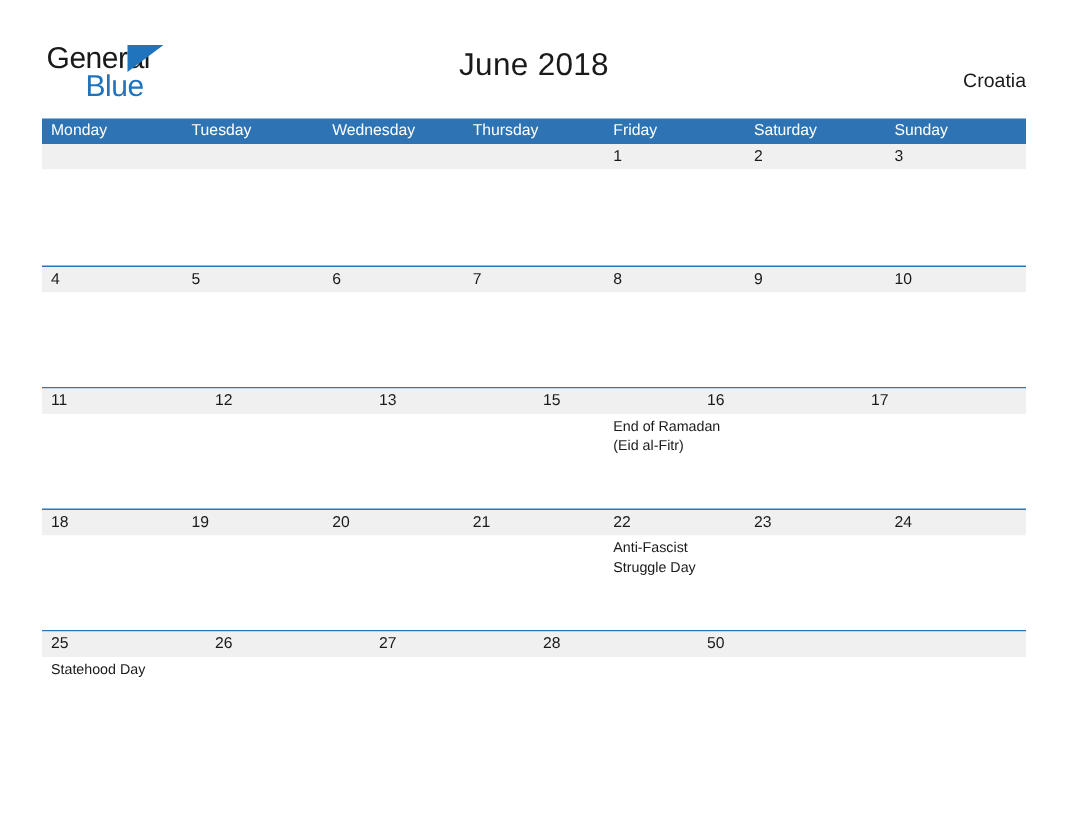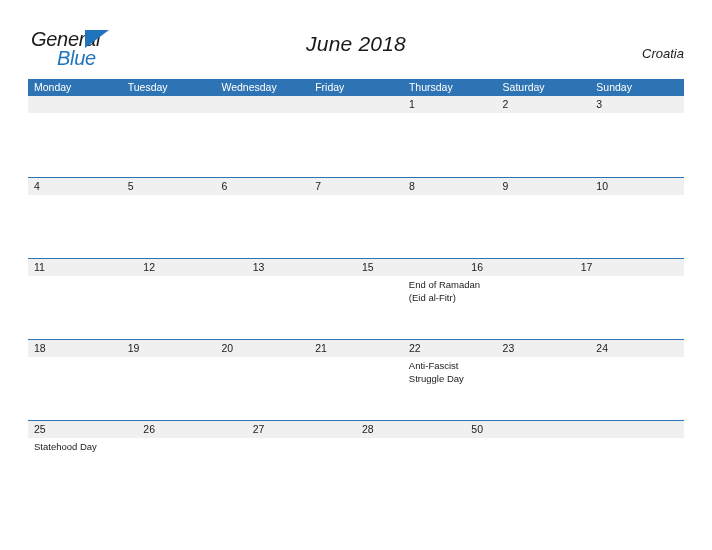--- a/index.html
+++ b/index.html
@@ -21,21 +21,20 @@
     box-sizing: border-box;
   }
 
   
   .header {
     position: absolute;
     left: 0;
     top: 0;
     width: 712px;
     height: 78px;
-    font-style: italic;
   }
   .logo {
     position: absolute;
     left: 31px;
     top: 28px;
     width: 110px;
     height: 44px;
   }
   .logo-general {
     position: absolute;
@@ -131,21 +130,20 @@
     line-height: 17px;
     color: #1a1a1a;
     overflow: hidden;
     white-space: nowrap;
   }
   .event-band {
     display: flex;
     width: 656px;
     height: 63px;
     background: #ffffff;
-    justify-content: center;
   }
   .event-cell {
     flex: 1 1 0;
     box-sizing: border-box;
     padding: 3px 4px 0 6px;
     font-size: 9.5px;
     line-height: 12.5px;
     color: #1a1a1a;
     overflow: hidden;
   }
@@ -171,22 +169,22 @@
     <div class="country">Croatia</div>
 
   </div>
 
   <div class="calendar">
 
     <div class="weekday-row">
       <div class="weekday">Monday</div>
       <div class="weekday">Tuesday</div>
       <div class="weekday">Wednesday</div>
+      <div class="weekday">Thursday</div>
       <div class="weekday">Friday</div>
-      <div class="weekday">Thursday</div>
       <div class="weekday">Saturday</div>
       <div class="weekday">Sunday</div>
     </div>
 
     <div id="weeks-container">
         <div class="week-row">
           <div class="day-band">
             <div class="day-num-cell"></div>
             <div class="day-num-cell"></div>
             <div class="day-num-cell"></div>

